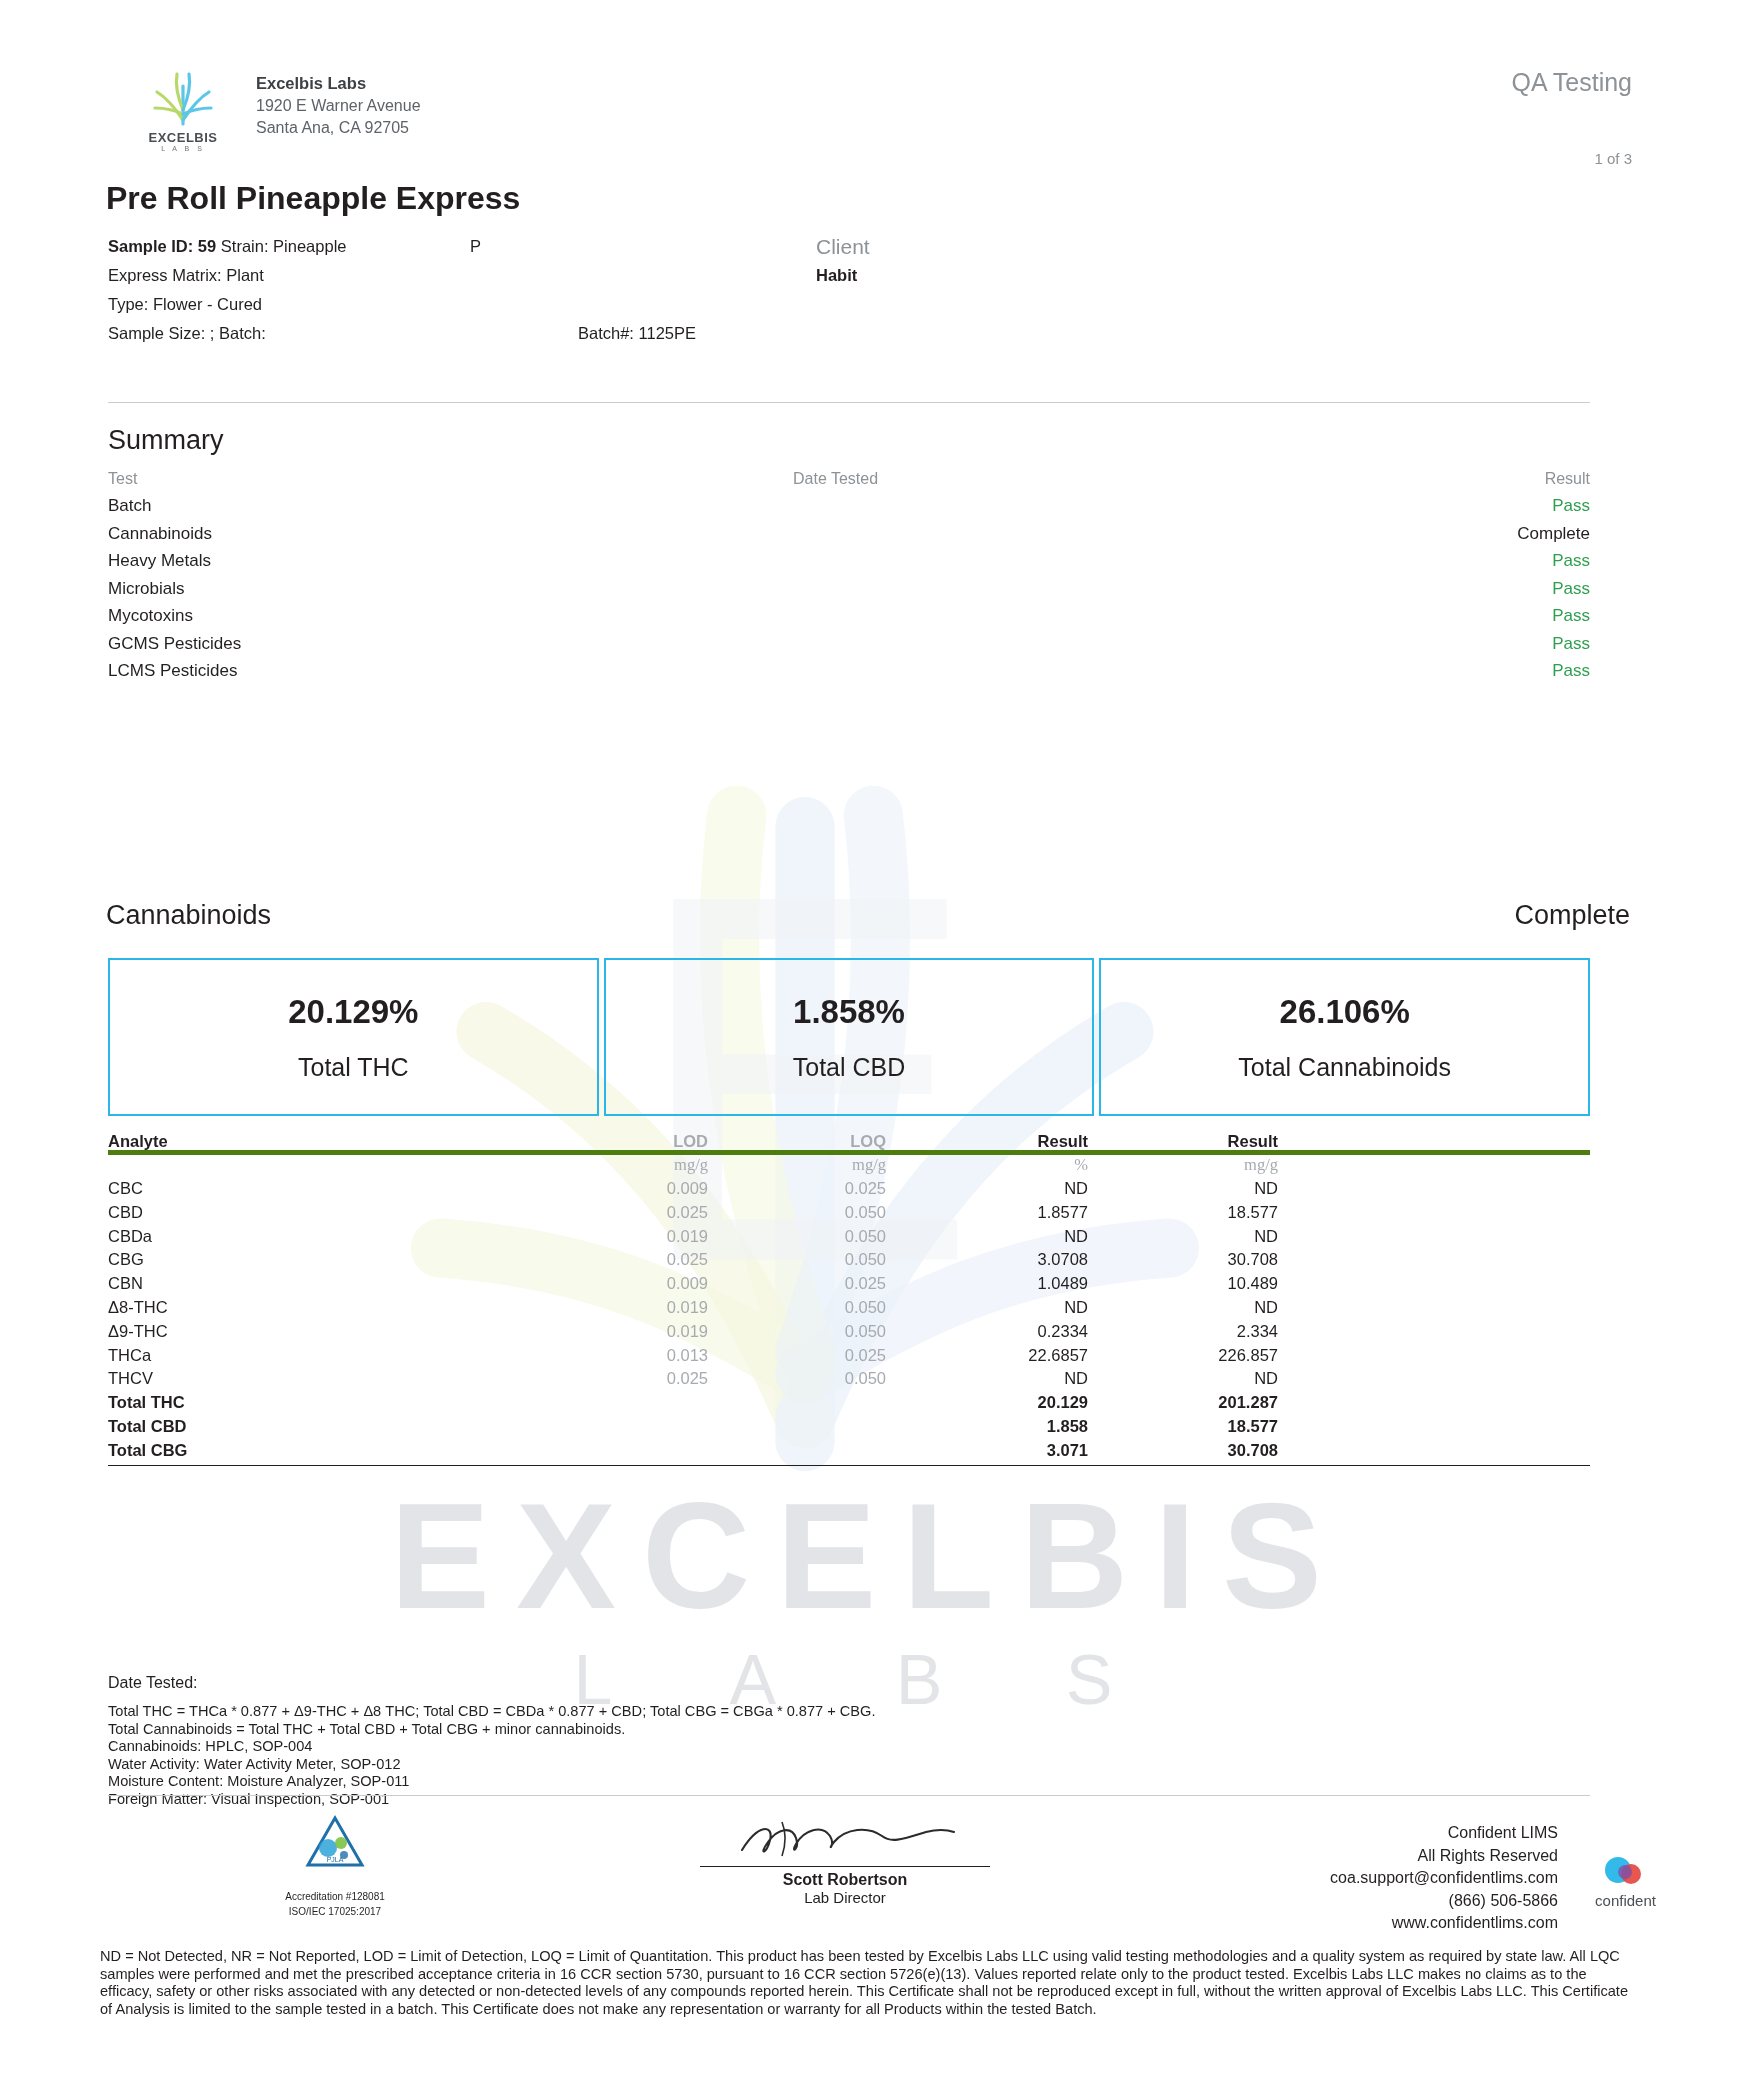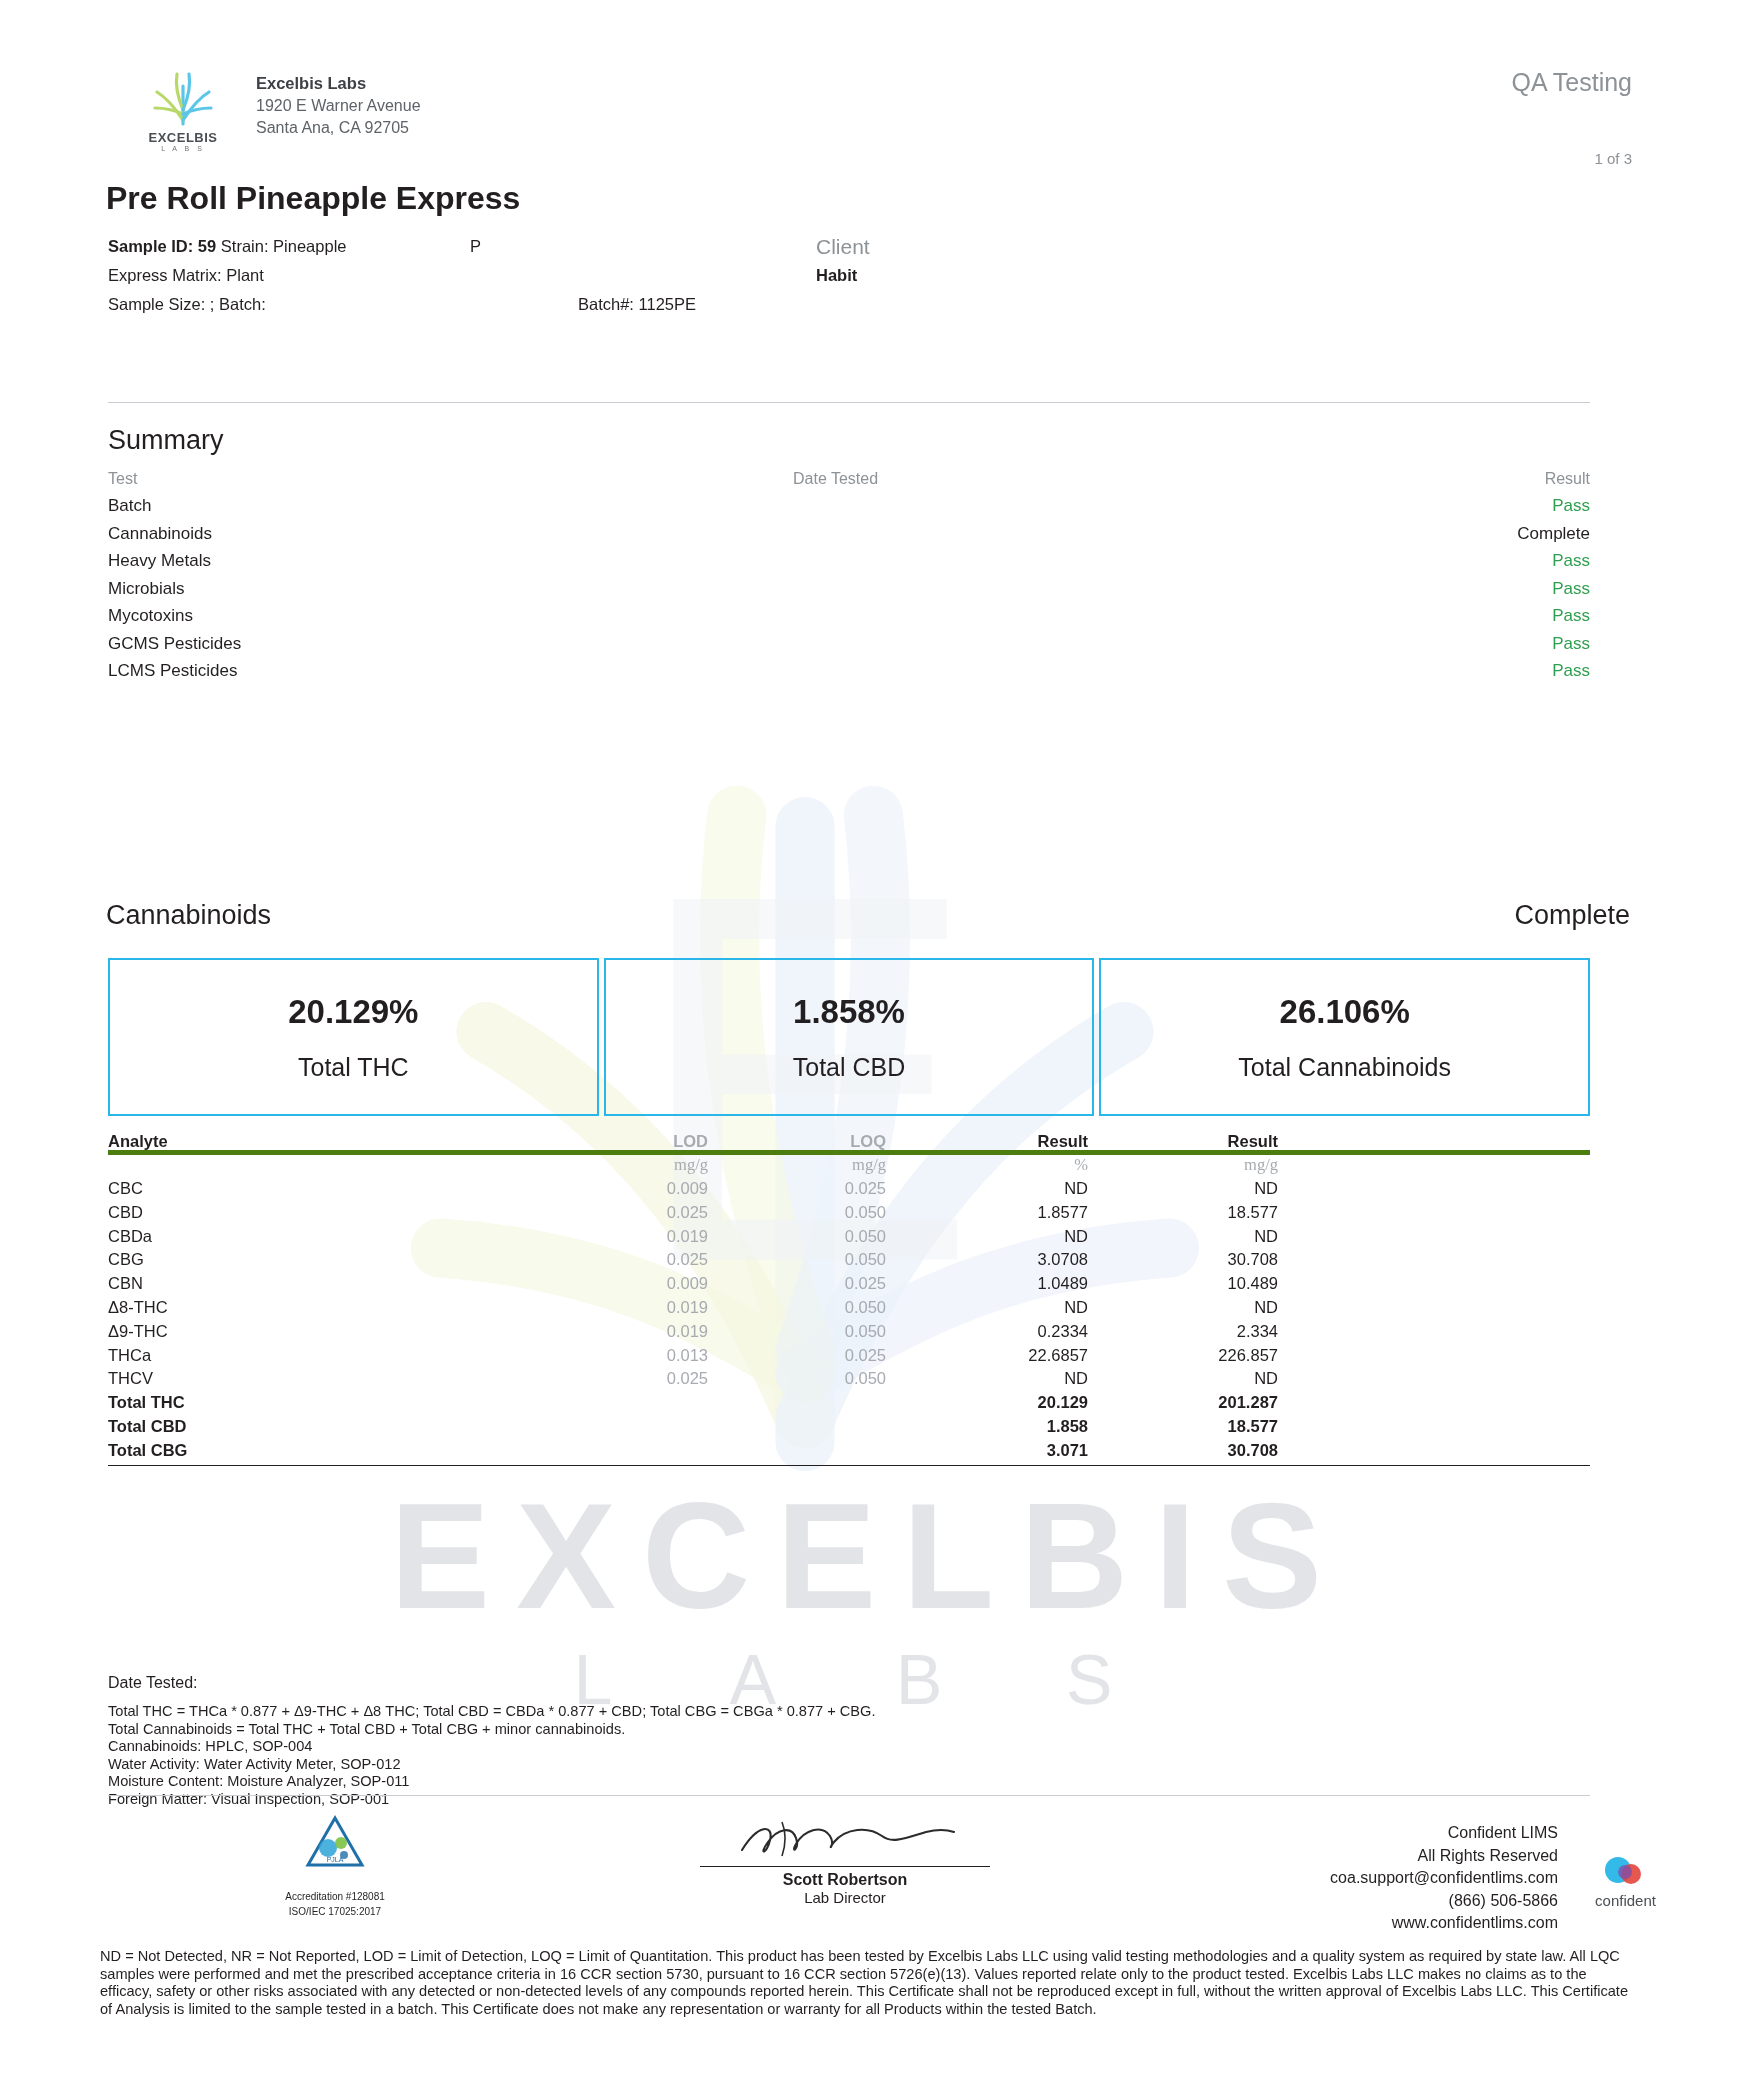--- a/index.html
+++ b/index.html
@@ -369,20 +369,23 @@
 
     <div class="meta">
       <div class="row">
         <span class="c1"><span class="bold">Sample ID: 59</span><span> Strain: Pineapple</span></span>
         <span class="c2">P</span>
         <span class="client-lbl">Client</span>
         <span class="client-val">Habit</span>
       </div>
       <div class="row">
         <span class="c1">Express Matrix: Plant</span>
+      </div>
+      <div class="row">
+        <span class="c1">Type: Flower - Cured</span>
       </div>
       <div class="row">
         <span class="c1">Sample Size: ; Batch:</span>
         <span class="c3">Batch#: 1125PE</span>
       </div>
     </div>
 
     <div class="rule" style="top:402px"></div>
 
     <div class="sec-title" style="left:108px; top:425px">Summary</div>

